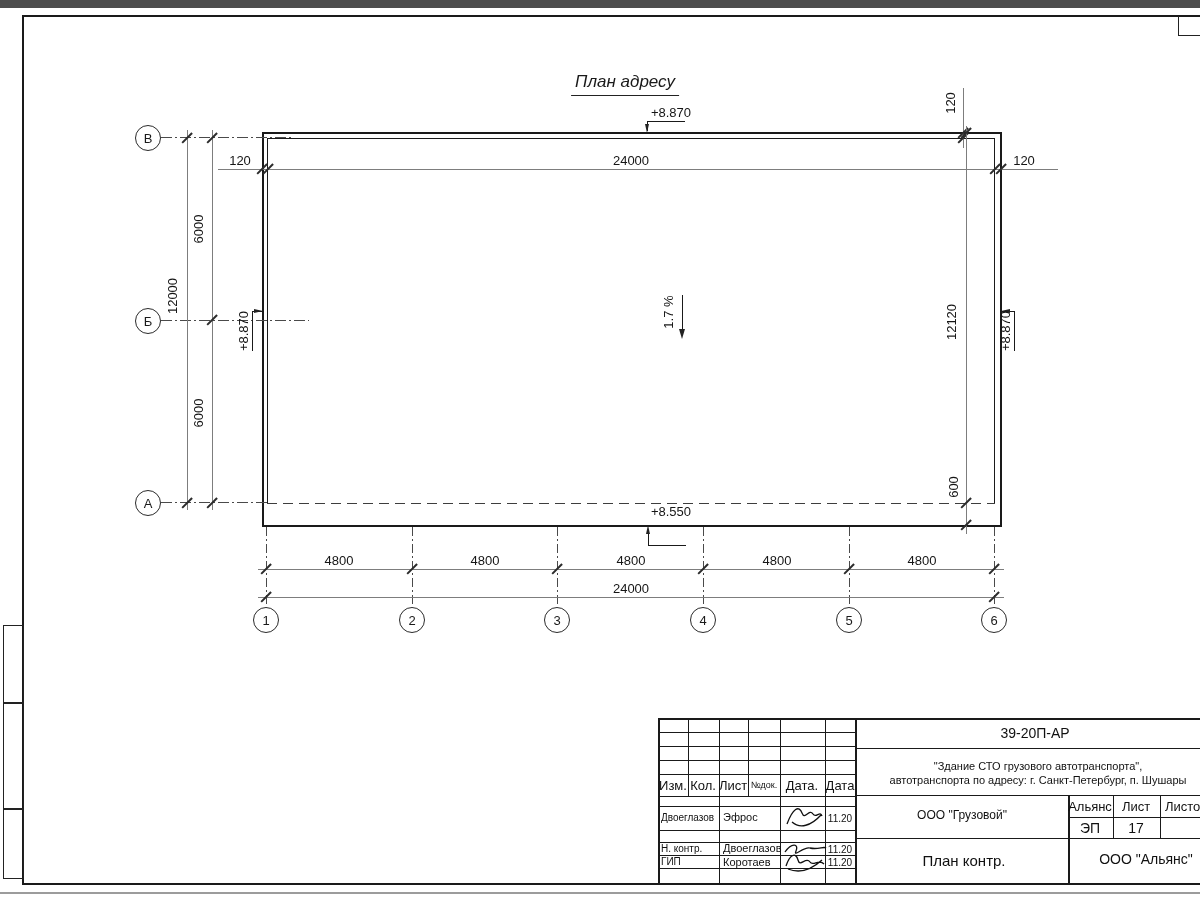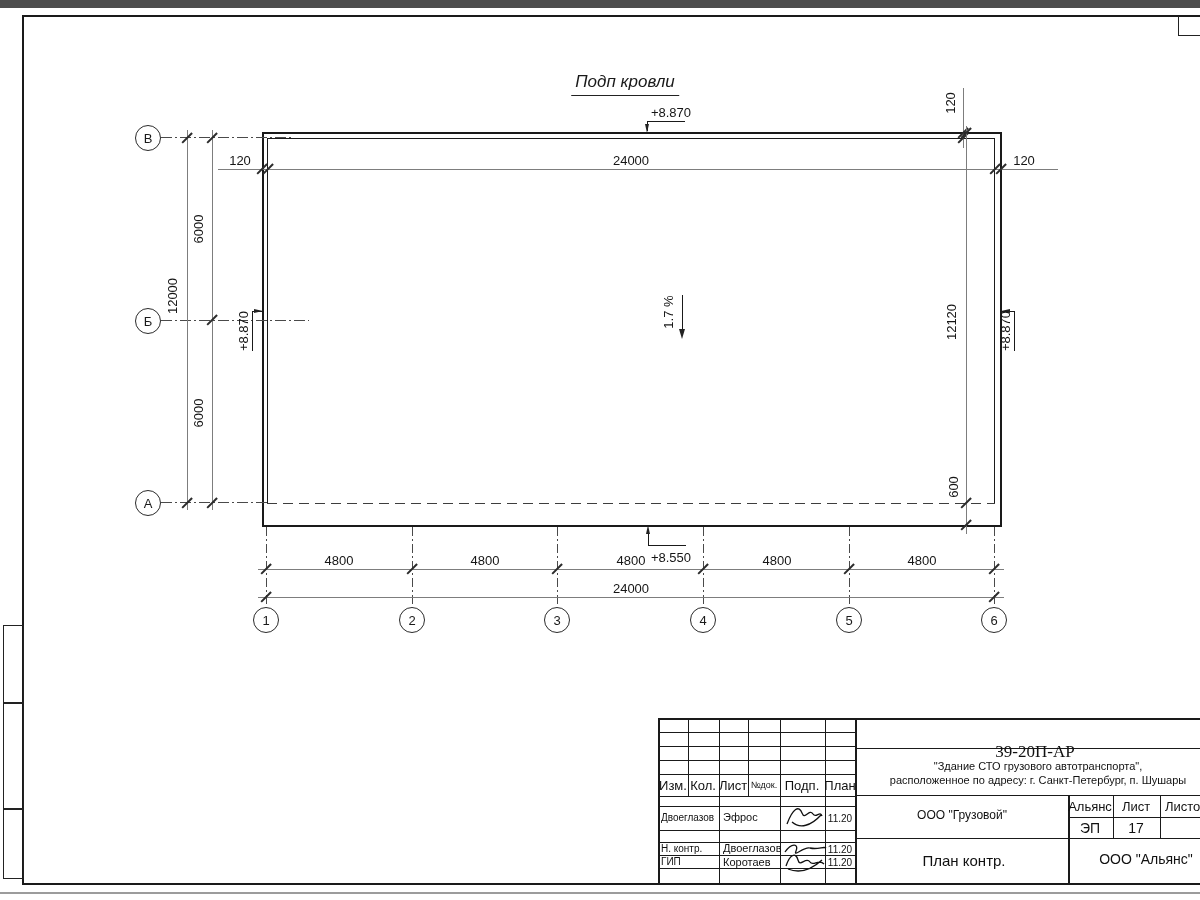--- a/index.html
+++ b/index.html
@@ -40,21 +40,21 @@
   <div class="abs" style="left:0;top:892px;width:1200px;height:2px;background:#9c9c9c;"></div>
 
   <div class="tb-h bold" style="left:22px;top:15px;width:1178px;"></div>
   <div class="tb-v bold" style="left:22px;top:15px;height:869px;"></div>
   <div class="tb-h bold" style="left:22px;top:883px;width:1178px;"></div>
   <div class="abs" style="left:1178px;top:16px;width:22px;height:19px;border-left:1.4px solid #222;border-bottom:1.4px solid #222;"></div>
   <div class="abs" style="left:3px;top:625px;width:19px;height:77px;border:1px solid #222;"></div>
   <div class="abs" style="left:3px;top:702px;width:19px;height:106px;border:1px solid #222;"></div>
   <div class="abs" style="left:3px;top:808px;width:19px;height:69px;border:1px solid #222;"></div>
 
-  <div id="title">Подп кровли</div>
+  <div id="title">План адресу</div>
 
   <div class="hl blk" style="left:262px;top:132px;width:740px;height:1.8px;"></div>
   <div class="hl blk" style="left:267px;top:138px;width:728px;"></div>
   <div class="vl blk" style="left:262px;top:132px;width:1.8px;height:394px;"></div>
   <div class="vl blk" style="left:267px;top:138px;height:365px;"></div>
   <div class="vl blk" style="left:1000px;top:132px;width:1.8px;height:394px;"></div>
   <div class="vl blk" style="left:994px;top:138px;height:365px;"></div>
   <div class="hl blk" style="left:262px;top:525px;width:740px;height:1.5px;"></div>
   <div class="dash-h" style="left:267px;top:503px;width:728px;"></div>
 
@@ -130,21 +130,21 @@
   <div class="dimtxt rot" style="left:243px;top:331px;">+8.870</div>
 
   <div class="hl blk" style="left:1001px;top:311px;width:13px;"></div>
   <div class="ar ar-left" style="left:1001px;top:308.8px;"></div>
   <div class="vl blk" style="left:1014px;top:311px;height:40px;"></div>
   <div class="dimtxt rot" style="left:1005px;top:331px;">+8.870</div>
 
   <div class="vl blk" style="left:648px;top:531px;height:14px;"></div>
   <div class="ar ar-up" style="left:645.8px;top:525px;"></div>
   <div class="hl blk" style="left:648px;top:545px;width:38px;"></div>
-  <div class="dimtxt" style="left:671px;top:557px;">+8.550</div>
+  <div class="dimtxt" style="left:671px;top:511px;">+8.550</div>
 
   <div class="vl blk" style="left:682px;top:295px;height:36px;"></div>
   <div class="ar" style="left:679px;top:329px;border-left:3.5px solid transparent;border-right:3.5px solid transparent;border-top:10px solid #222;"></div>
   <div class="dimtxt rot" style="left:668px;top:312px;">1.7 %</div>
 
   <div class="axcircle" style="left:135px;top:125px;">
       <span>В</span>
     </div>
   <div class="axcircle" style="left:135px;top:308px;">
       <span>Б</span>
@@ -190,22 +190,22 @@
   <div class="tb-v" style="left:688px;top:718px;height:78px;"></div>
   <div class="tb-v" style="left:719px;top:718px;height:165px;"></div>
   <div class="tb-v" style="left:748px;top:718px;height:78px;"></div>
   <div class="tb-v" style="left:780px;top:718px;height:165px;"></div>
   <div class="tb-v" style="left:825px;top:718px;height:165px;"></div>
 
   <div class="tbtxt ctr" style="left:673px;top:785px;font-size:13px;">Изм.</div>
   <div class="tbtxt ctr" style="left:703px;top:785px;font-size:13px;">Кол.</div>
   <div class="tbtxt ctr" style="left:733px;top:785px;font-size:13px;">Лист</div>
   <div class="tbtxt ctr" style="left:764px;top:785px;font-size:9px;">№док.</div>
-  <div class="tbtxt ctr" style="left:802px;top:785px;font-size:13px;">Подп.</div>
-  <div class="tbtxt ctr" style="left:840px;top:785px;font-size:13px;">План</div>
+  <div class="tbtxt ctr" style="left:802px;top:785px;font-size:13px;">Дата.</div>
+  <div class="tbtxt ctr" style="left:840px;top:785px;font-size:13px;">Дата</div>
 
   <div class="tbtxt" style="left:661px;top:812px;font-size:10px;">Двоеглазов</div>
   <div class="tbtxt" style="left:723px;top:811px;font-size:11px;text-align:right;">Эфрос</div>
   <div class="tbtxt ctr" style="left:840px;top:818px;font-size:10px;">11.20</div>
 
   <div class="tbtxt" style="left:661px;top:843px;font-size:10px;">Н. контр.</div>
   <div class="tbtxt" style="left:723px;top:842px;font-size:11px;">Двоеглазов</div>
   <div class="tbtxt ctr" style="left:840px;top:849px;font-size:10px;">11.20</div>
 
   <div class="tbtxt" style="left:661px;top:856px;font-size:10px;">ГИП</div>
@@ -220,23 +220,23 @@
   </svg>
 
   <div class="tb-h" style="left:855px;top:748px;width:345px;"></div>
   <div class="tb-h" style="left:855px;top:795px;width:345px;"></div>
   <div class="tb-h" style="left:855px;top:838px;width:345px;"></div>
   <div class="tb-h" style="left:1068px;top:817px;width:132px;"></div>
   <div class="tb-v bold" style="left:1068px;top:795px;height:88px;"></div>
   <div class="tb-v" style="left:1113px;top:795px;height:43px;"></div>
   <div class="tb-v" style="left:1160px;top:795px;height:43px;"></div>
 
-  <div class="tbtxt ctr" style="left:1035px;top:752px;font-size:17px;font-family:Liberation Serif, serif;">39-20П-АР</div>
+  <div class="tbtxt ctr" style="left:1035px;top:733px;font-size:14px;">39-20П-АР</div>
   <div class="tbtxt ctr" style="left:1038px;top:766px;font-size:11px;">"Здание СТО грузового автотранспорта",</div>
-  <div class="tbtxt ctr" style="left:1038px;top:780px;font-size:11px;">расположенное по адресу: г. Санкт-Петербург, п. Шушары</div>
+  <div class="tbtxt ctr" style="left:1038px;top:780px;font-size:11px;">автотранспорта по адресу: г. Санкт-Петербург, п. Шушары</div>
   <div class="tbtxt ctr" style="left:962px;top:815px;font-size:12px;">ООО "Грузовой"</div>
   <div class="tbtxt ctr" style="left:1090px;top:806px;font-size:13px;">Альянс</div>
   <div class="tbtxt ctr" style="left:1136px;top:806px;font-size:13px;">Лист</div>
   <div class="tbtxt ctr" style="left:1186px;top:806px;font-size:13px;">Листов</div>
   <div class="tbtxt ctr" style="left:1090px;top:828px;font-size:14px;">ЭП</div>
   <div class="tbtxt ctr" style="left:1136px;top:828px;font-size:14px;">17</div>
   <div class="tbtxt ctr" style="left:964px;top:860px;font-size:15px;">План контр.</div>
   <div class="tbtxt ctr" style="left:1146px;top:859px;font-size:14px;">ООО "Альянс"</div>
 
 </div>

